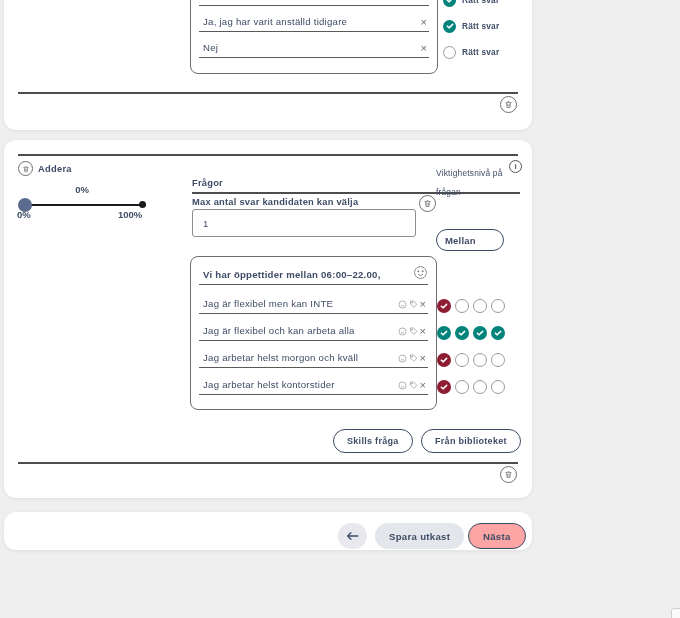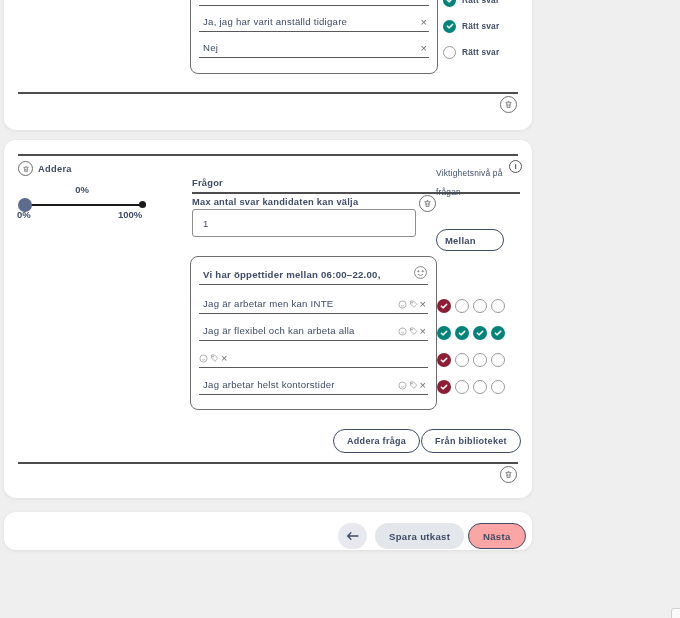--- a/index.html
+++ b/index.html
@@ -167,21 +167,21 @@
           <svg width="15" height="15" viewBox="0 0 24 24" fill="none" stroke="#8a8a8a" stroke-width="1.6">
               <circle cx="12" cy="12" r="9.5"></circle>
               <circle cx="8.5" cy="10" r="1" fill="#8a8a8a"></circle>
               <circle cx="15.5" cy="10" r="1" fill="#8a8a8a"></circle>
               <path d="M8 14.5c1 1.4 2.4 2 4 2s3-.6 4-2"></path>
             </svg>
         </span>
       </div>
 
       <div class="qa-row" style="top:33px;">
-        <span class="qa-text">Jag är arbetar men kan INTE</span>
+        <span class="qa-text">Jag är flexibel men kan INTE</span>
         <span class="icon-cluster">
           <span>
               <svg width="9" height="9" viewBox="0 0 24 24" fill="none" stroke="#9a9a9a" stroke-width="2">
                 <circle cx="12" cy="12" r="9.5"></circle>
                 <path d="M8 14c1 1.3 2.4 2 4 2s3-.7 4-2"></path>
               </svg>
             </span>
           <span>
               <svg width="9" height="9" viewBox="0 0 24 24" fill="none" stroke="#9a9a9a" stroke-width="2">
                 <path d="M21 11.5l-9-9H4v8l9 9z"></path>
@@ -203,20 +203,21 @@
           <span>
               <svg width="9" height="9" viewBox="0 0 24 24" fill="none" stroke="#9a9a9a" stroke-width="2">
                 <path d="M21 11.5l-9-9H4v8l9 9z"></path>
                 <circle cx="8" cy="7" r="1.3" fill="#9a9a9a"></circle>
               </svg>
             </span>
           <span class="x-btn">×</span>
         </span>
       </div>
       <div class="qa-row" style="top:87px;">
+        <span class="qa-text">Jag arbetar helst morgon och kväll</span>
         <span class="icon-cluster">
           <span>
               <svg width="9" height="9" viewBox="0 0 24 24" fill="none" stroke="#9a9a9a" stroke-width="2">
                 <circle cx="12" cy="12" r="9.5"></circle>
                 <path d="M8 14c1 1.3 2.4 2 4 2s3-.7 4-2"></path>
               </svg>
             </span>
           <span>
               <svg width="9" height="9" viewBox="0 0 24 24" fill="none" stroke="#9a9a9a" stroke-width="2">
                 <path d="M21 11.5l-9-9H4v8l9 9z"></path>
@@ -292,21 +293,21 @@
         <span class="imp-dot maroon">
           <svg width="8" height="8" viewBox="0 0 24 24" fill="none" stroke="#fff" stroke-width="4.5" stroke-linecap="round" stroke-linejoin="round">
             <path d="M4 12.5l5 5L20 7"></path>
           </svg>
         </span>
         <span class="imp-dot empty"></span>
         <span class="imp-dot empty"></span>
         <span class="imp-dot empty"></span>
       </div>
 
-    <div class="pill-btn" style="left:329px;">Addera fråga</div>
+    <div class="pill-btn" style="left:329px;">Skills fråga</div>
     <div class="pill-btn" style="left:417px;">Från biblioteket</div>
 
     <div class="sep" style="left:14px;top:322px;width:500px;"></div>
     <div class="trash-circle" style="left:496px;top:326px;">
       <svg width="9" height="9" viewBox="0 0 24 24" fill="none" stroke="#6e6e6e" stroke-width="2">
           <path d="M4 7h16M10 4h4M7 7l1 13h8l1-13M10 11v6M14 11v6"></path>
         </svg>
     </div>
   </div>
 

